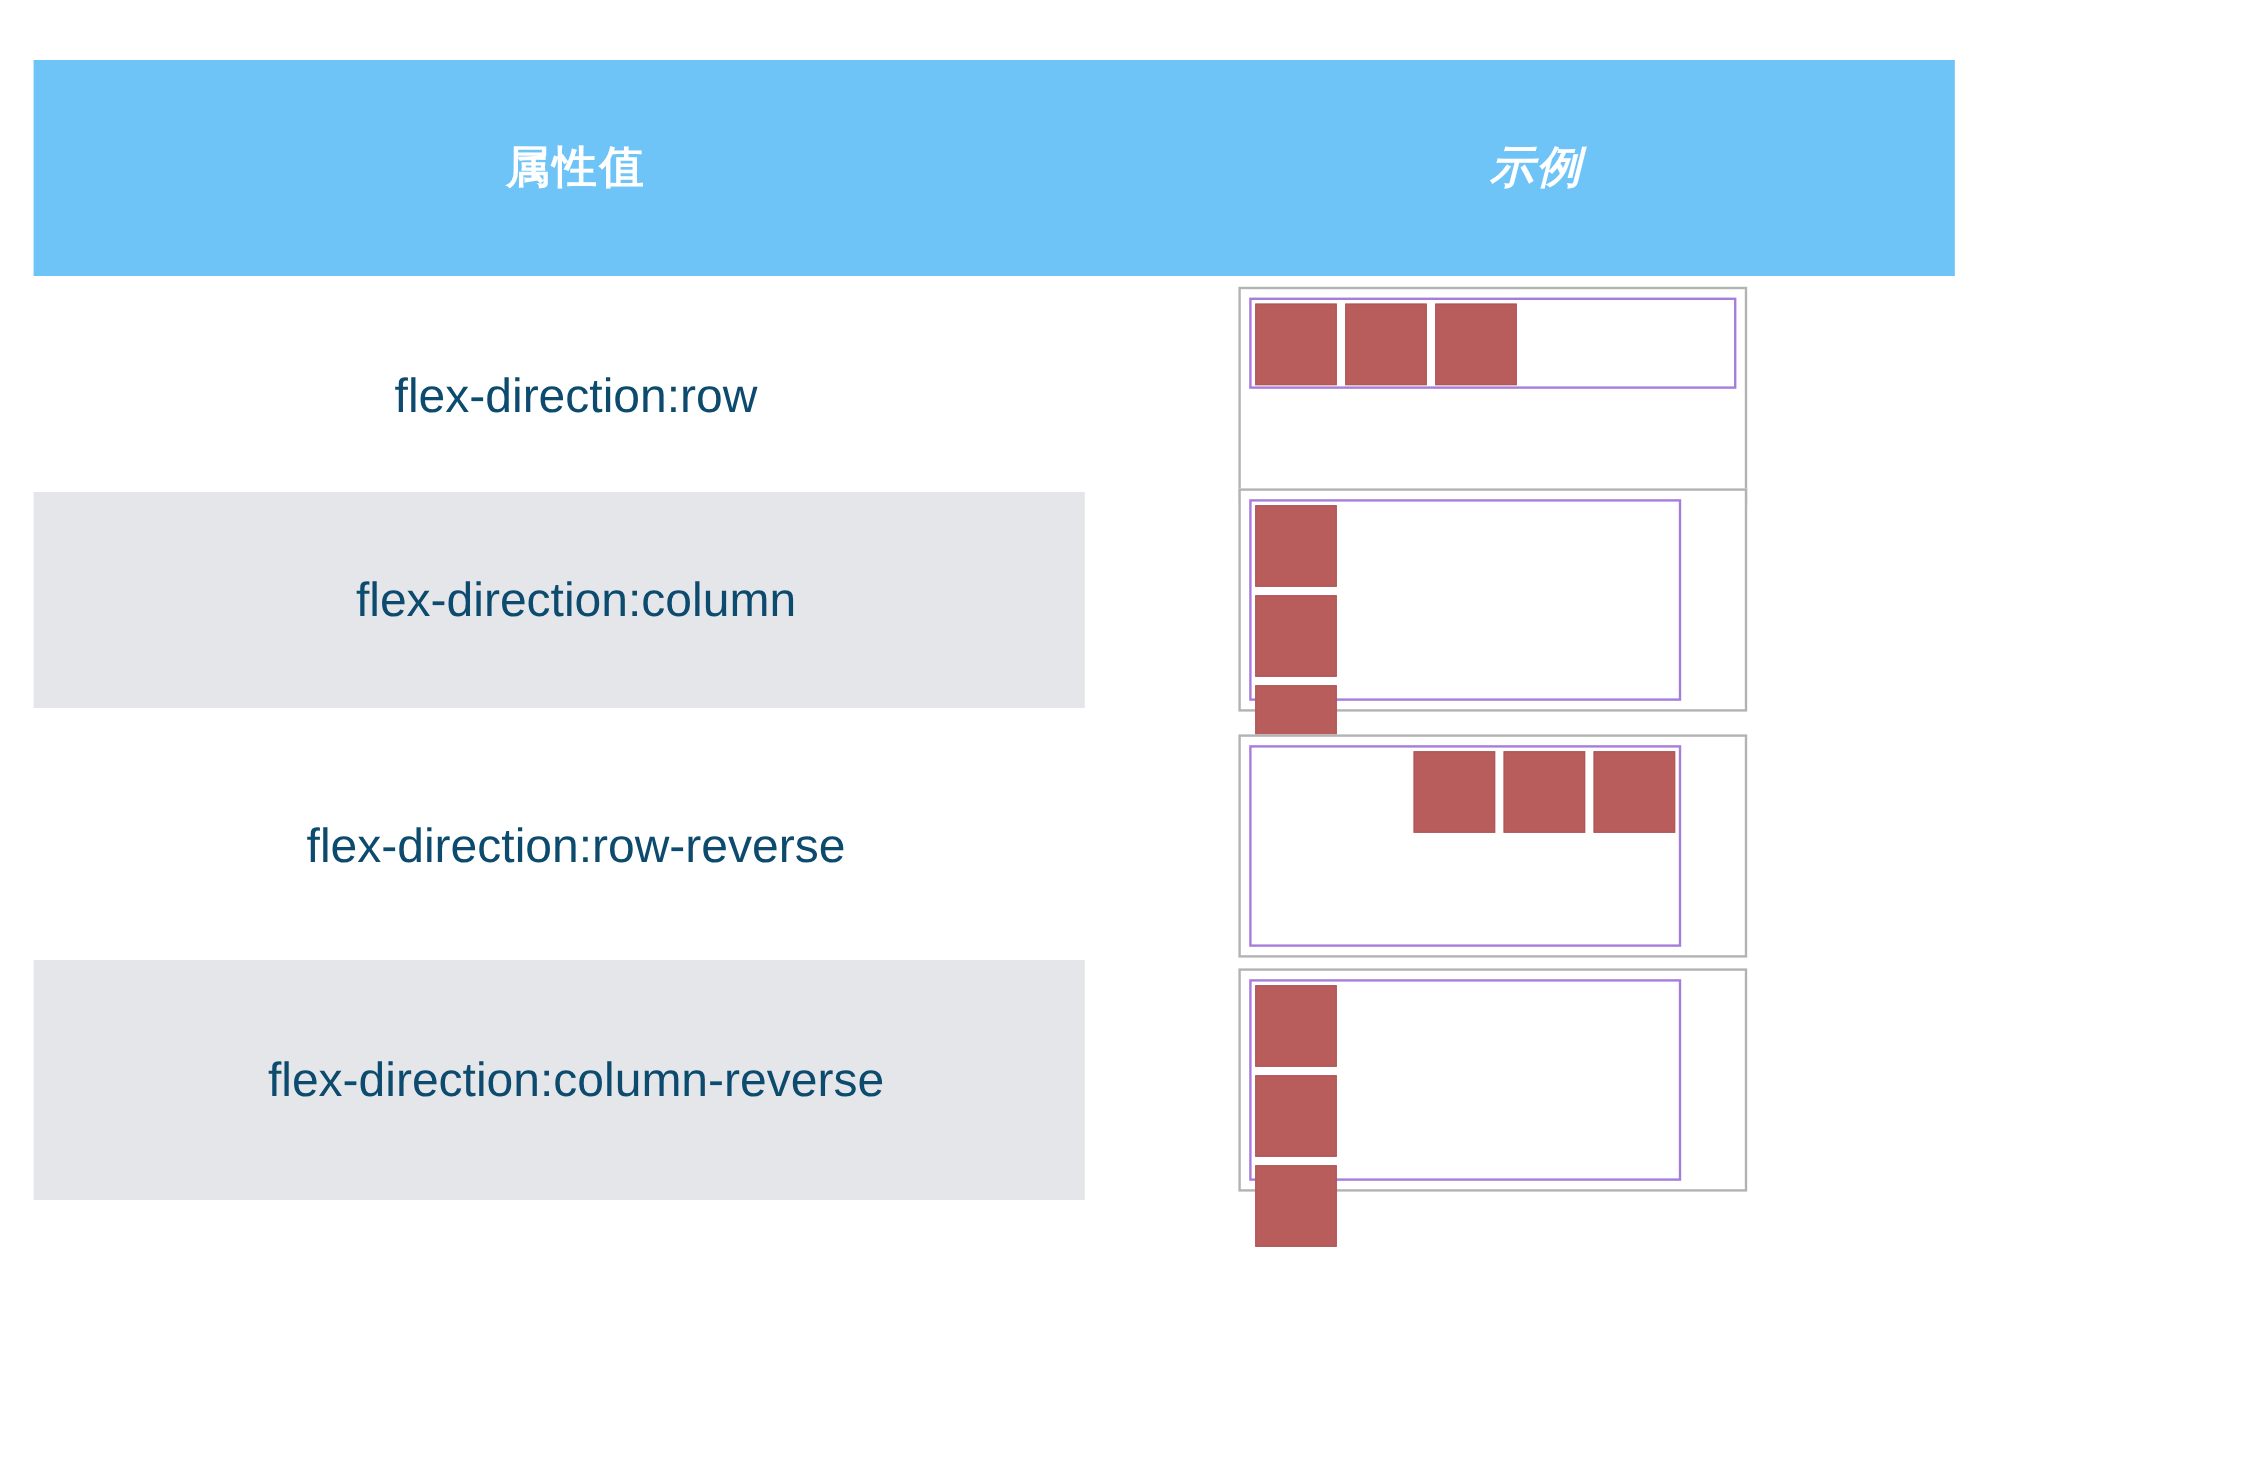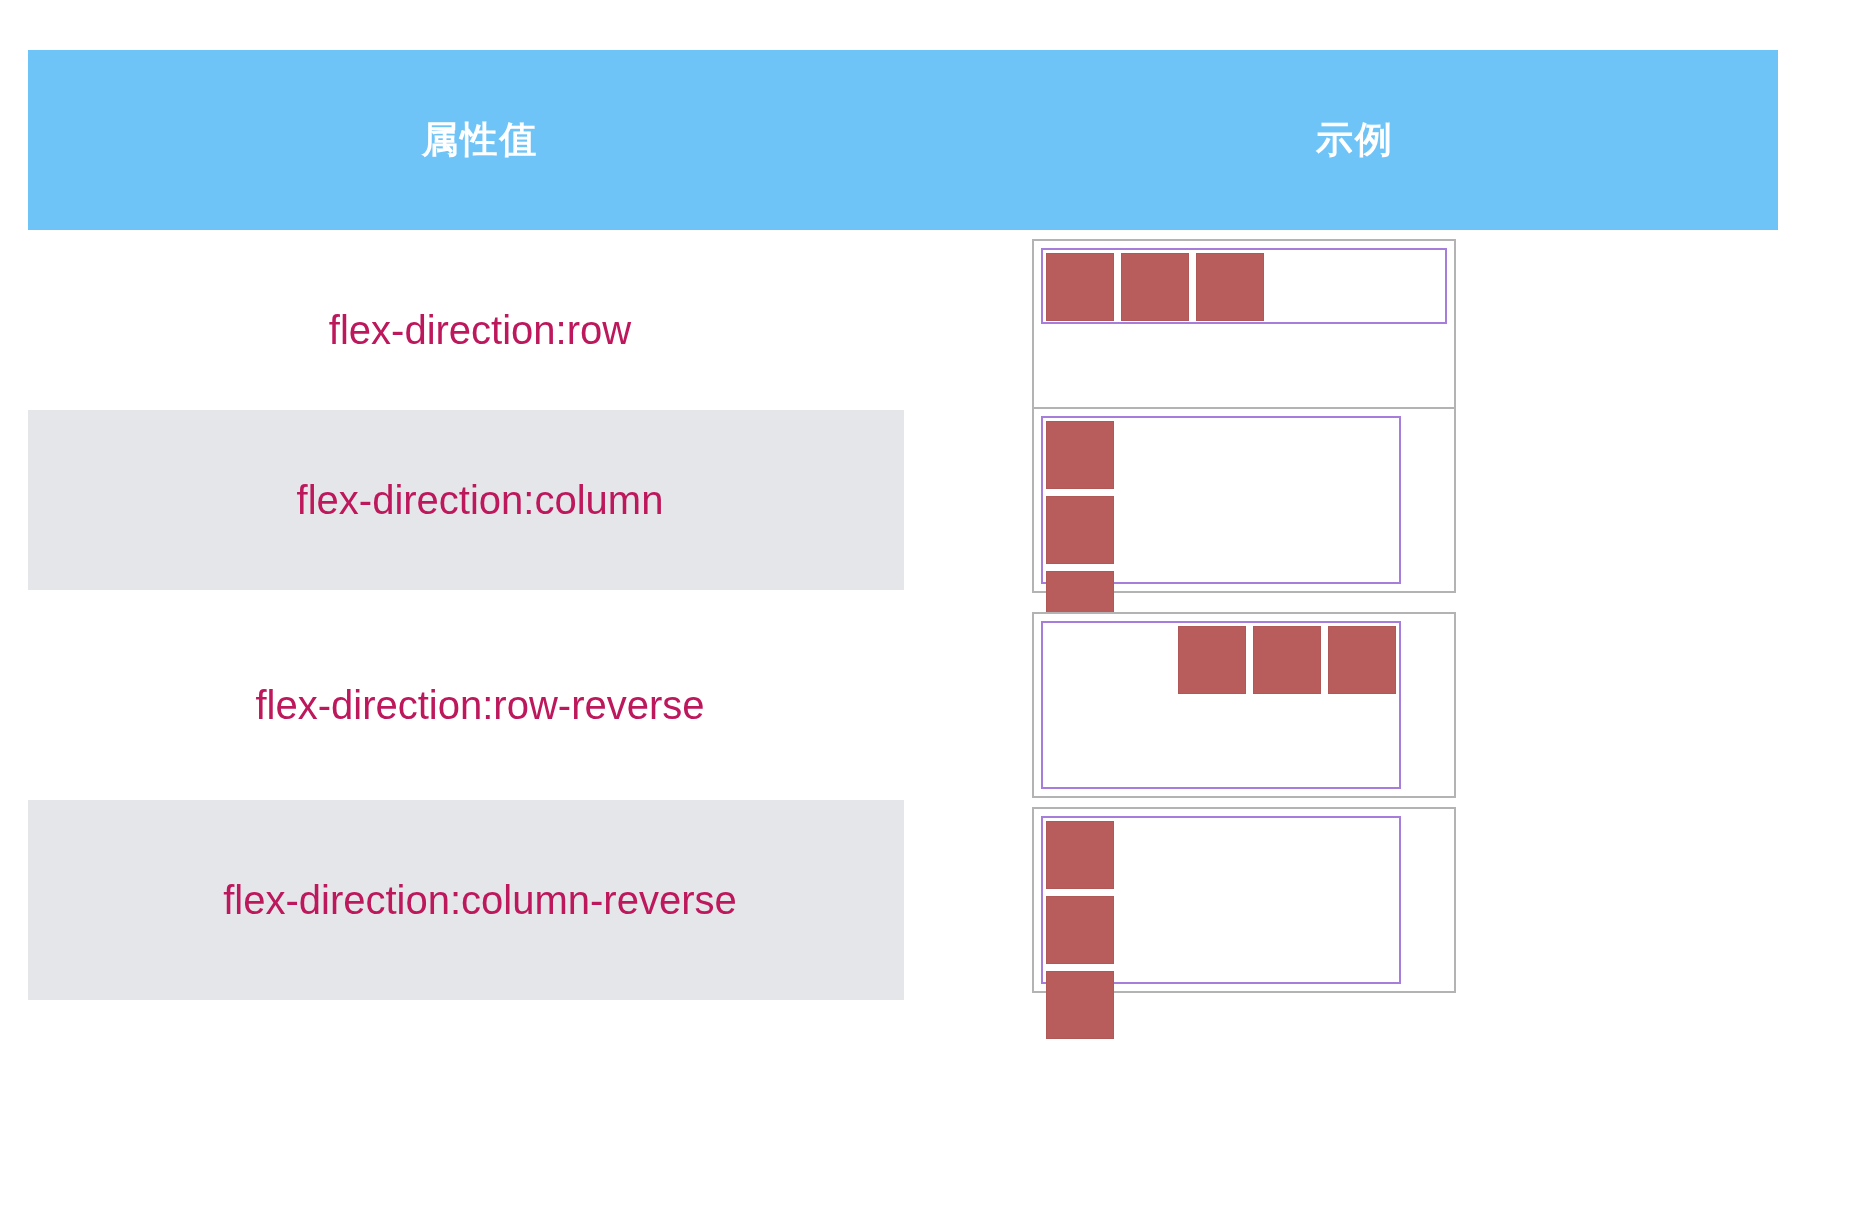--- a/index.html
+++ b/index.html
@@ -19,39 +19,39 @@
     width: 1876px;
     height: 1222px;
     background: #ffffff;
   }
 
   
   .table-header {
     position: absolute;
     left: 28px;
     top: 50px;
-    width: 1750px;
+    width: 1601px;
     height: 180px;
     background: #6ec3f7;
     display: flex;
     align-items: center;
   }
   .th-cell {
     display: flex;
     align-items: center;
     justify-content: center;
     height: 100%;
     color: #ffffff;
     font-size: 37px;
     font-weight: bold;
     letter-spacing: 2px;
     user-select: none;
   }
   .th-attr { width: 904px; }
-  .th-example { flex: 1; }
+  .th-example { flex: 1; font-style: italic; }
 
   
   .row {
     position: absolute;
     left: 28px;
     width: 1750px;
     display: flex;
     align-items: center;
   }
   .row-zebra-bg {
@@ -64,21 +64,21 @@
   }
   .row.plain .row-zebra-bg { background: transparent; }
 
   .cell-label {
     position: relative;
     width: 904px;
     display: flex;
     align-items: center;
     justify-content: center;
     font-size: 40px;
-    color: #be185d;
+    color: #0c4a6e;
     z-index: 2;
     user-select: none;
   }
 
   .cell-example {
     position: relative;
     flex: 1;
     display: flex;
     align-items: center;
     justify-content: flex-start;

